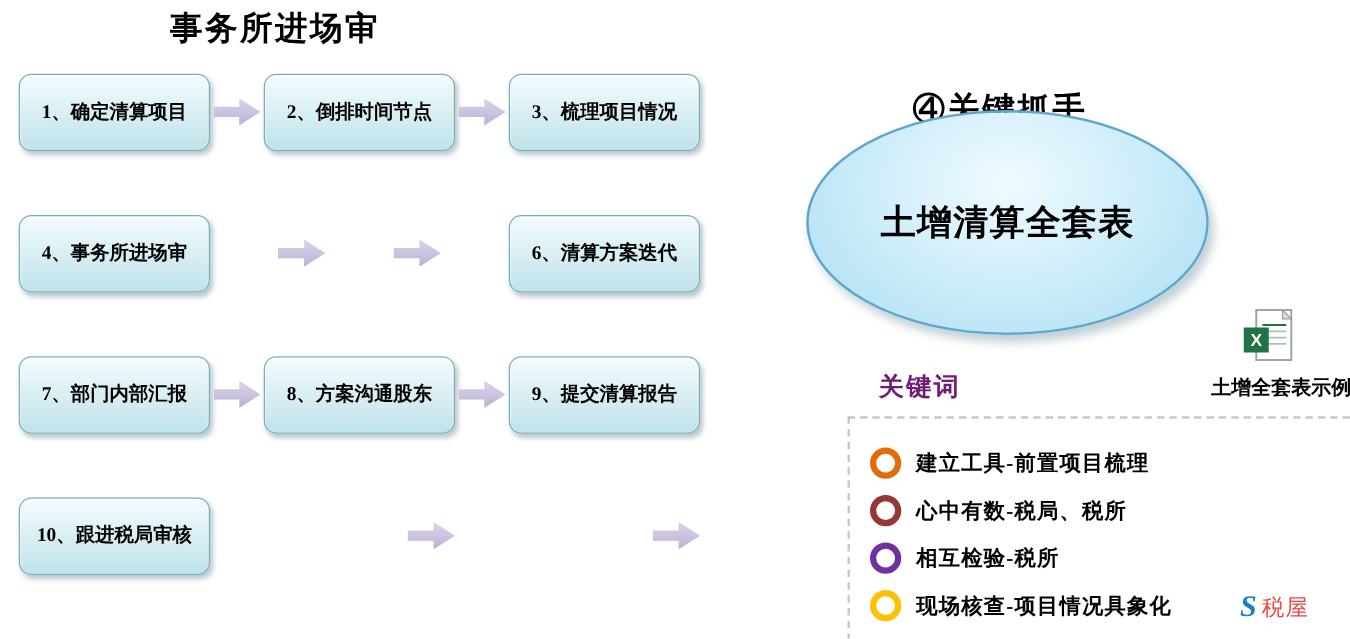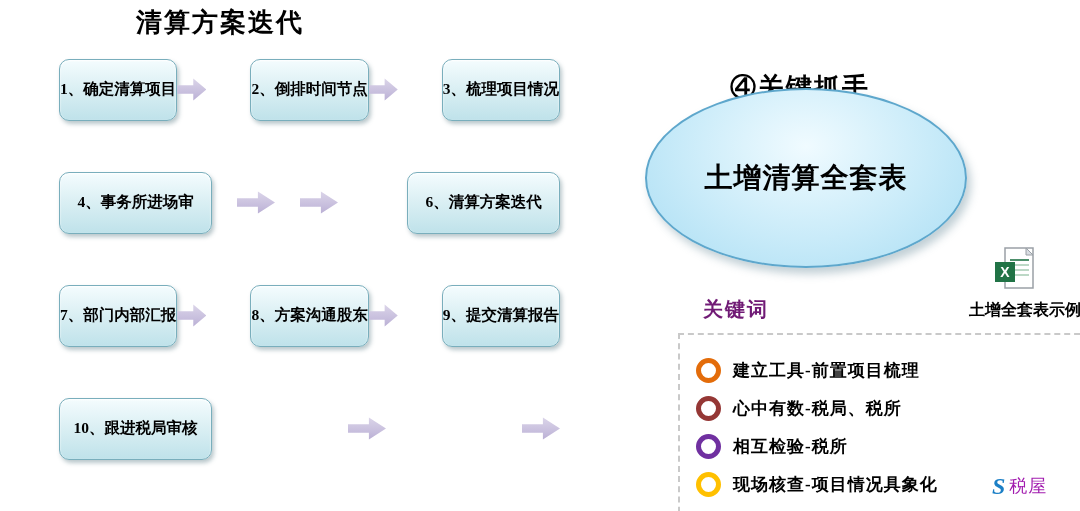--- a/index.html
+++ b/index.html
@@ -13,21 +13,21 @@
   
   .flow-row{position:absolute;left:15px;width:545px;height:63px;display:flex;align-items:center;justify-content:space-between;}
   .row-0{top:58px;} .row-1{top:171px;text-align:right;} .row-2{top:284px;} .row-3{top:397px;gap:32px;}
 
   .step-box{
     width:153px;height:62px;border-radius:10px;box-sizing:border-box;
     border:1px solid #79aebc;
     background:linear-gradient(180deg,#f4fcfe 0%,#dcf0f4 45%,#bfe2ea 100%);
     box-shadow:2px 3px 4px rgba(100,130,140,.45), inset 0 1px 2px #ffffff;
     display:flex;align-items:center;justify-content:center;
-    font-weight:bold;font-size:15.5px;white-space:nowrap;margin-left:44px;
+    font-weight:bold;font-size:15.5px;white-space:nowrap;
   }
 
   .flow-arrow{
     width:38px;height:26px;
     background:linear-gradient(180deg,#ddd7ea 0%,#c7bedd 60%,#b6abd2 100%);
     clip-path:polygon(0 34%,55% 34%,55% 8%,100% 50%,55% 92%,55% 66%,0 66%);
   }
 
   
   .big-ellipse{
@@ -49,28 +49,28 @@
     position:absolute;left:678px;top:333px;width:412px;height:190px;
     border:2px dashed #c9c9c9;box-sizing:border-box;
     padding:16px 0 0 16px;
   }
   .kw-item{display:flex;align-items:center;gap:12px;height:38px;}
   .kw-ring{width:15px;height:15px;border-radius:50%;border:5px solid #888;background:#fff;flex:0 0 auto;}
   .kw-text{font-size:17px;font-weight:bold;letter-spacing:1px;white-space:nowrap;}
 
   .site-logo{position:absolute;left:992px;top:474px;display:flex;align-items:center;gap:4px;}
   .logo-s{font-style:italic;font-weight:bold;font-size:24px;color:#1b7fc6;line-height:1;}
-  .logo-text{font-size:18px;color:#a21caf;letter-spacing:1px;}
+  .logo-text{font-size:18px;color:#ef4444;letter-spacing:1px;}
 </style>
 </head>
 <body>
 
 <div class="canvas">
 
-  <div class="panel-title" id="left-title">清算方案迭代</div>
+  <div class="panel-title" id="left-title">事务所进场审</div>
   <div class="panel-title" id="right-title">④关键抓手</div>
 
   <div class="flow-row row-0">
     <div class="step-box">1、确定清算项目</div>
     <div class="flow-arrow"></div>
     <div class="step-box">2、倒排时间节点</div>
     <div class="flow-arrow"></div>
     <div class="step-box">3、梳理项目情况</div>
   </div>
 

